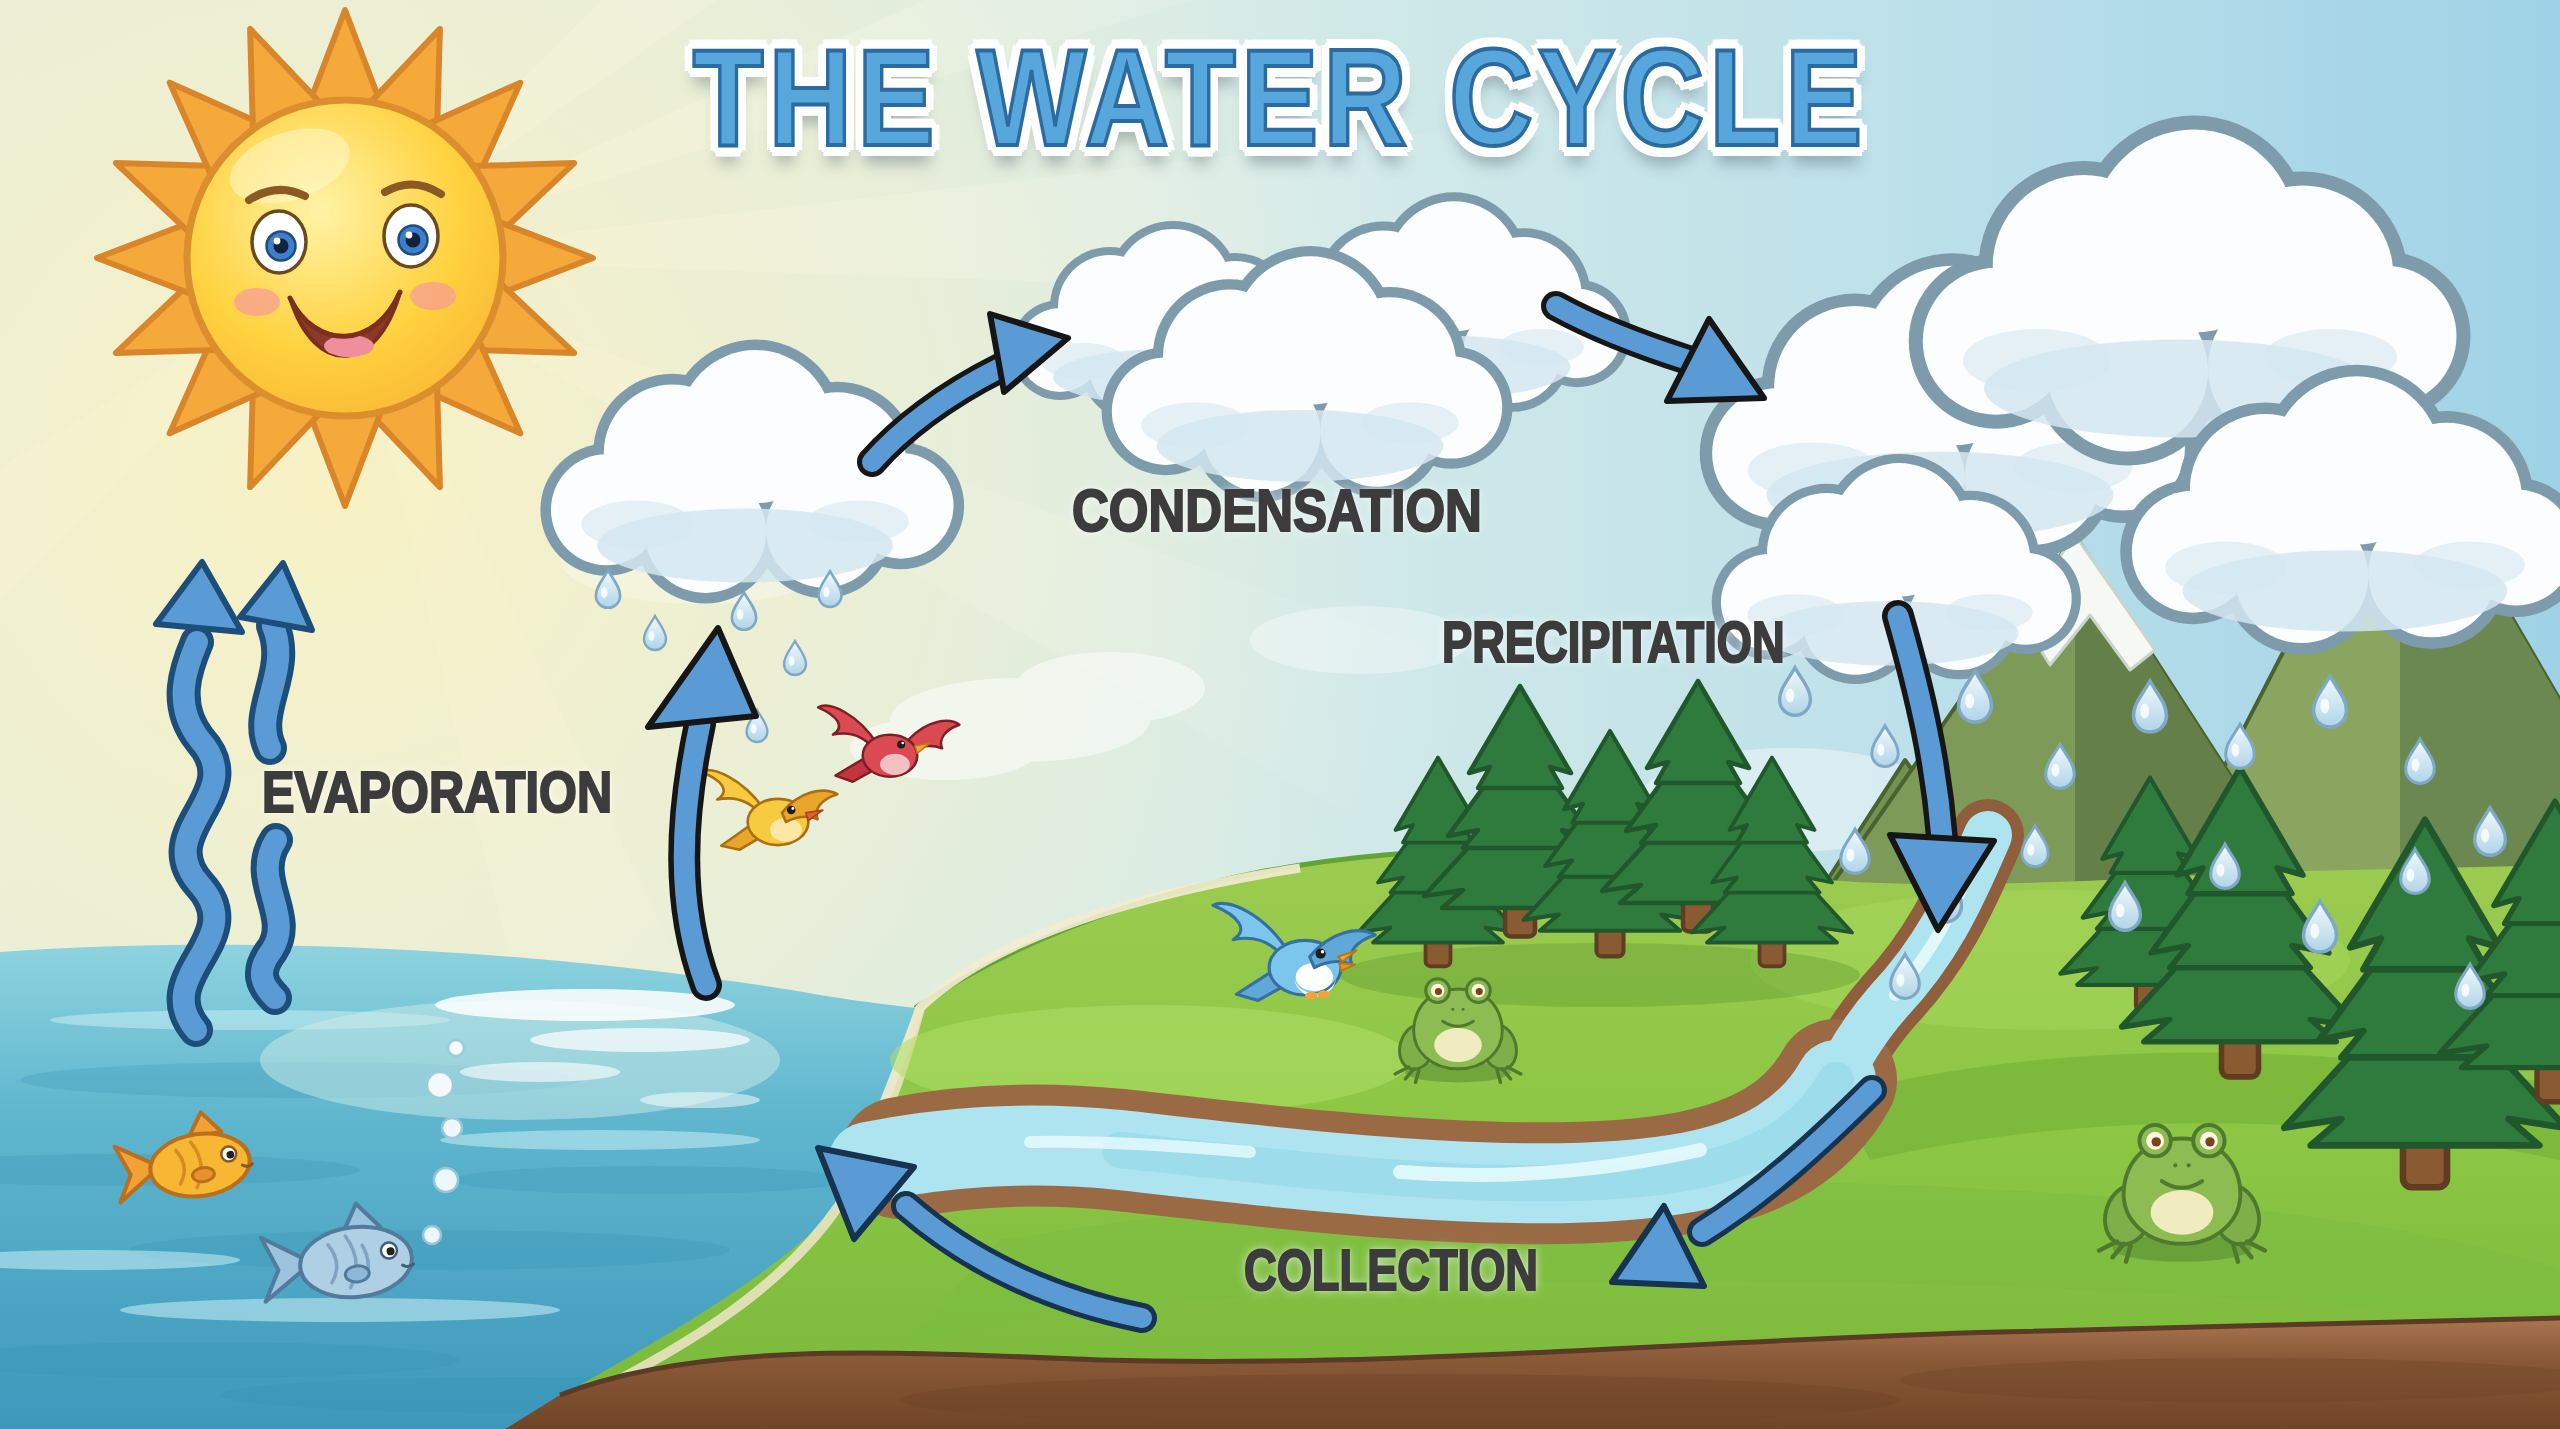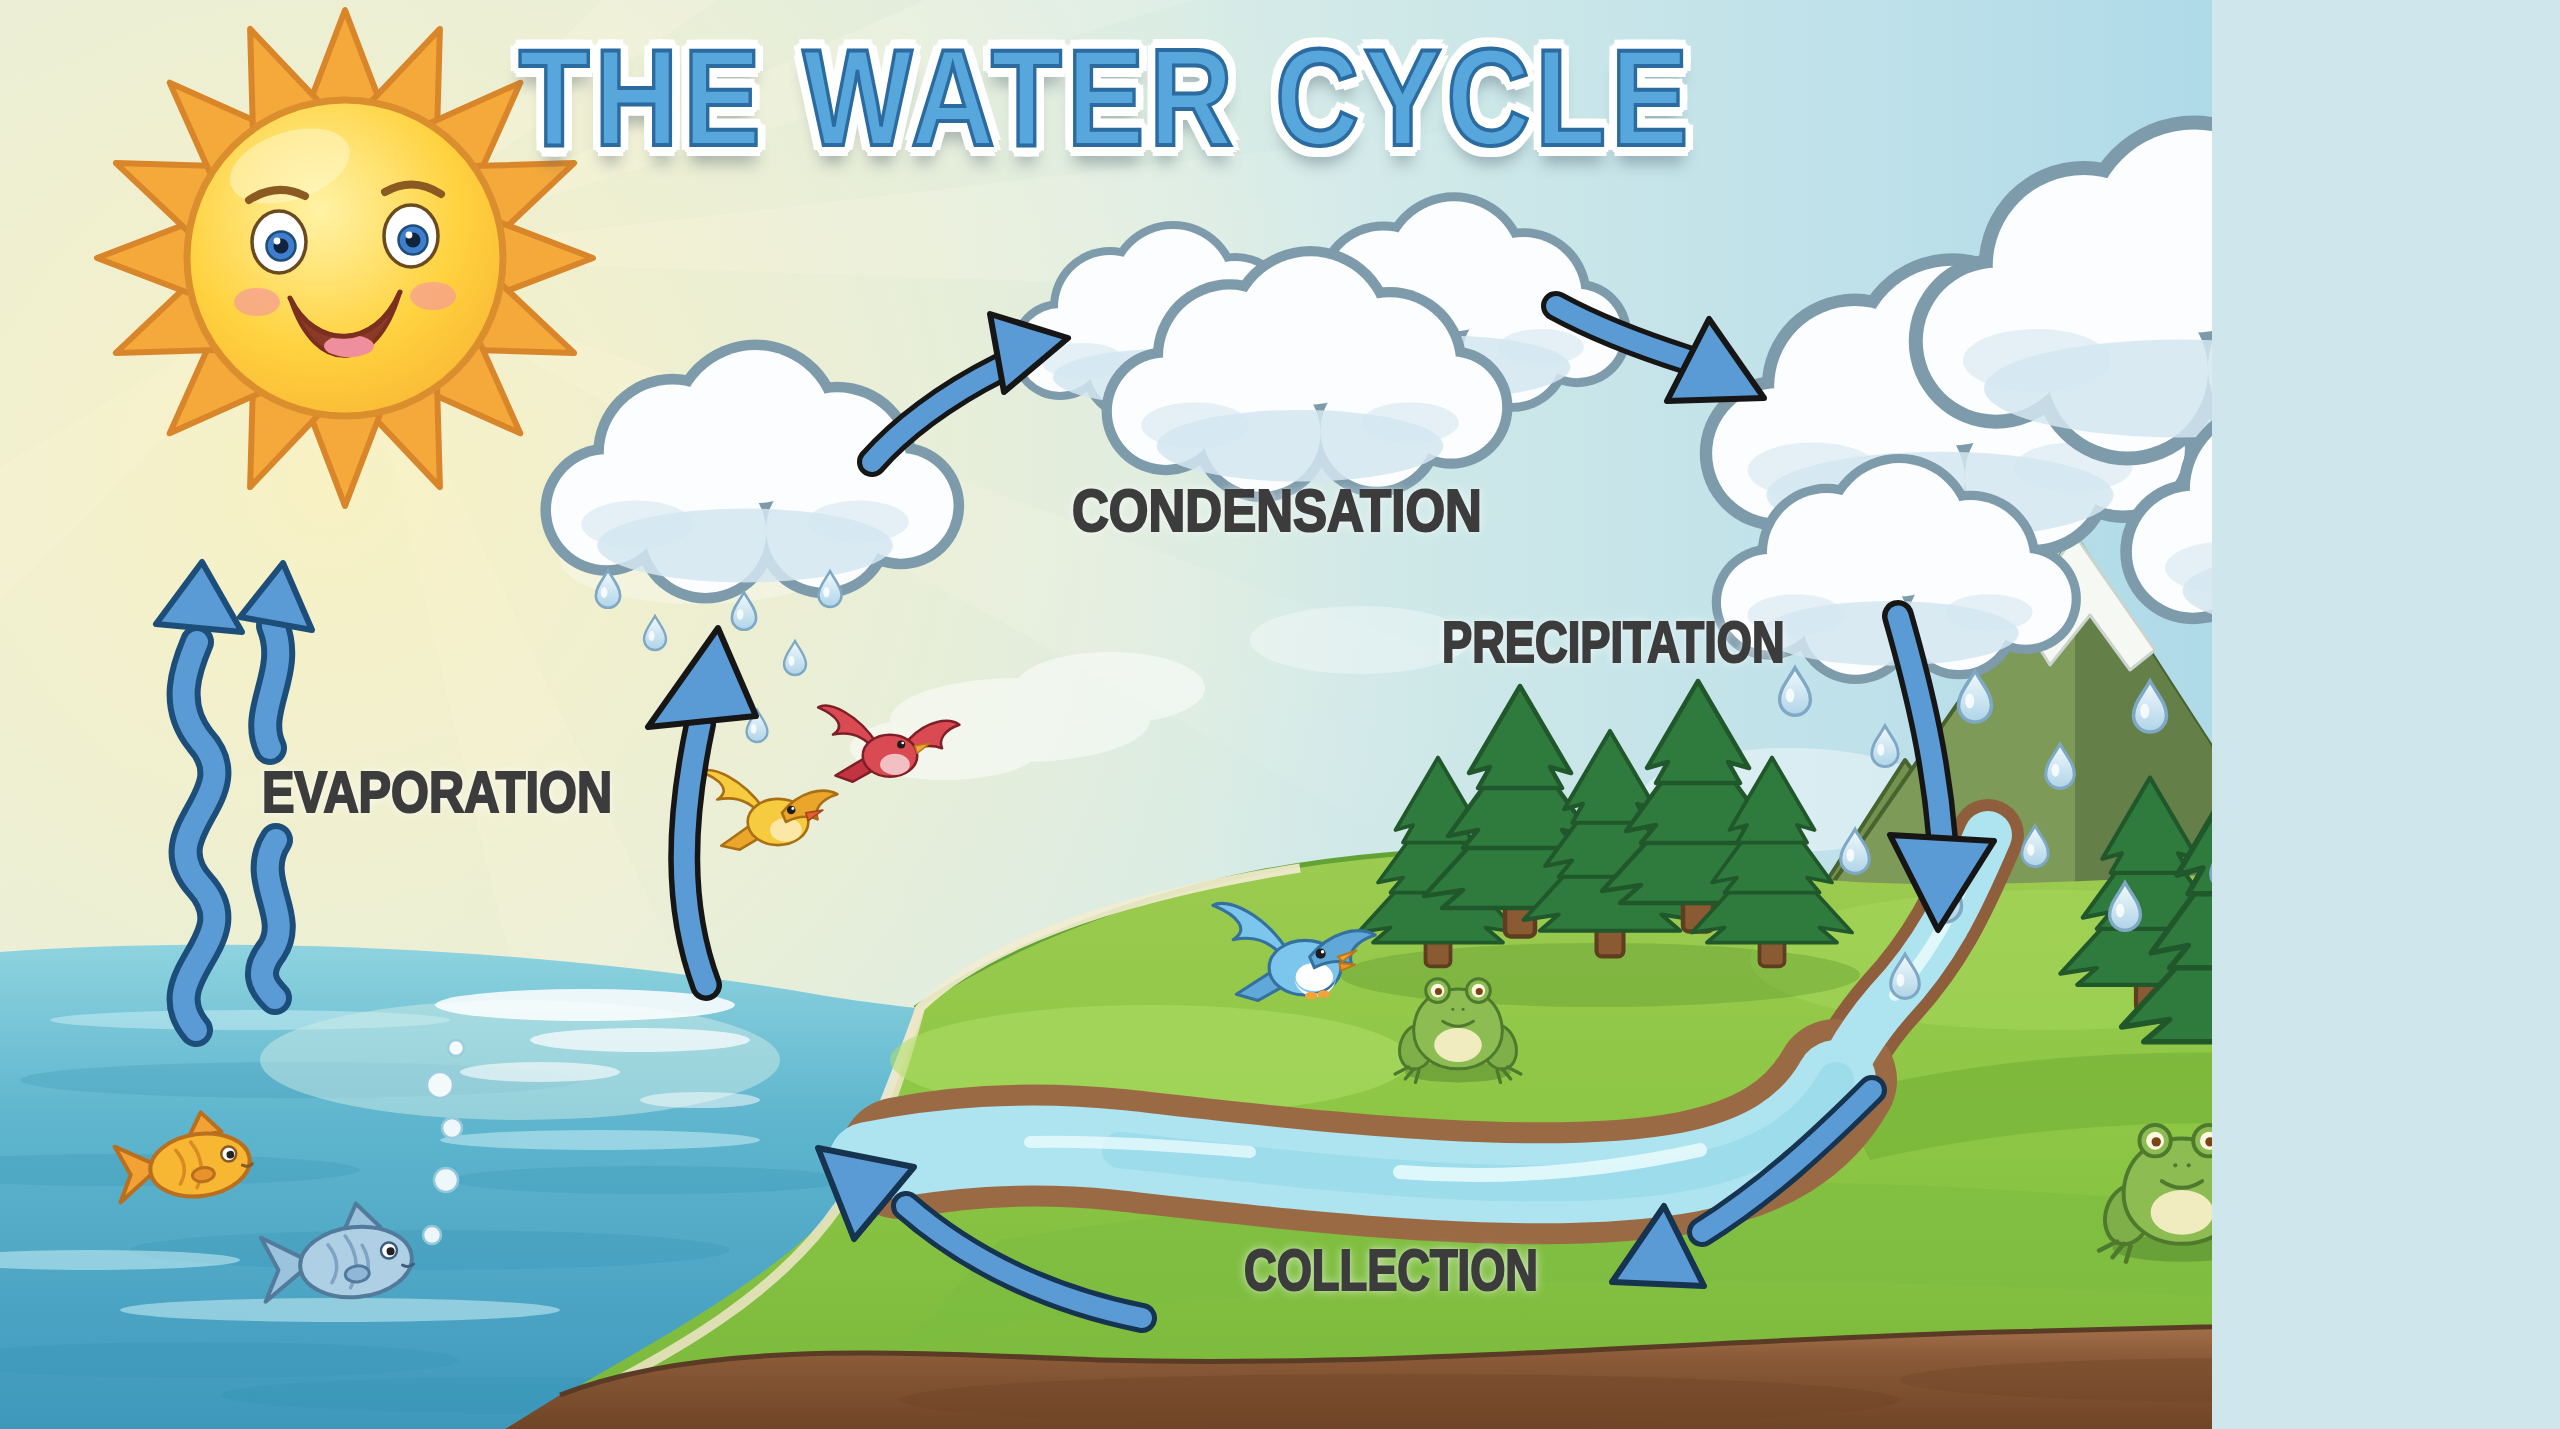--- a/index.html
+++ b/index.html
@@ -1,16 +1,16 @@
 <!DOCTYPE html>
 <html><head>
 <meta charset="utf-8">
 <style>
   html,body{margin:0;padding:0;background:#cfe7ec;}
-  #canvas{position:relative;width:2212px;height:1429px;overflow:hidden;font-family:"Liberation Sans",sans-serif;}
+  #canvas{position:relative;width:2560px;height:1429px;overflow:hidden;font-family:"Liberation Sans",sans-serif;}
   #scene{position:absolute;inset:0;}
   .label{position:absolute;font-family:"Liberation Sans",sans-serif;font-weight:bold;color:#3C3C3C;
          -webkit-text-stroke:2.2px #3C3C3C;white-space:nowrap;transform-origin:left top;
          text-shadow:0 0 12px rgba(255,255,255,.75),0 0 4px rgba(255,255,255,.55);}
   #lbl-evaporation{left:262px;top:758px;font-size:58px;transform:scaleX(.84);}
   #lbl-condensation{left:1072px;top:476px;font-size:60px;transform:scaleX(.85);}
   #lbl-precipitation{left:1442px;top:608px;font-size:58px;transform:scaleX(.78);}
   #lbl-collection{left:1244px;top:1236px;font-size:58px;transform:scaleX(.78);}
   #title{position:absolute;left:50%;top:18px;font-size:138px;font-weight:bold;letter-spacing:6px;
          white-space:nowrap;color:#57A7DC;-webkit-text-stroke:4px #2B6B9F;

